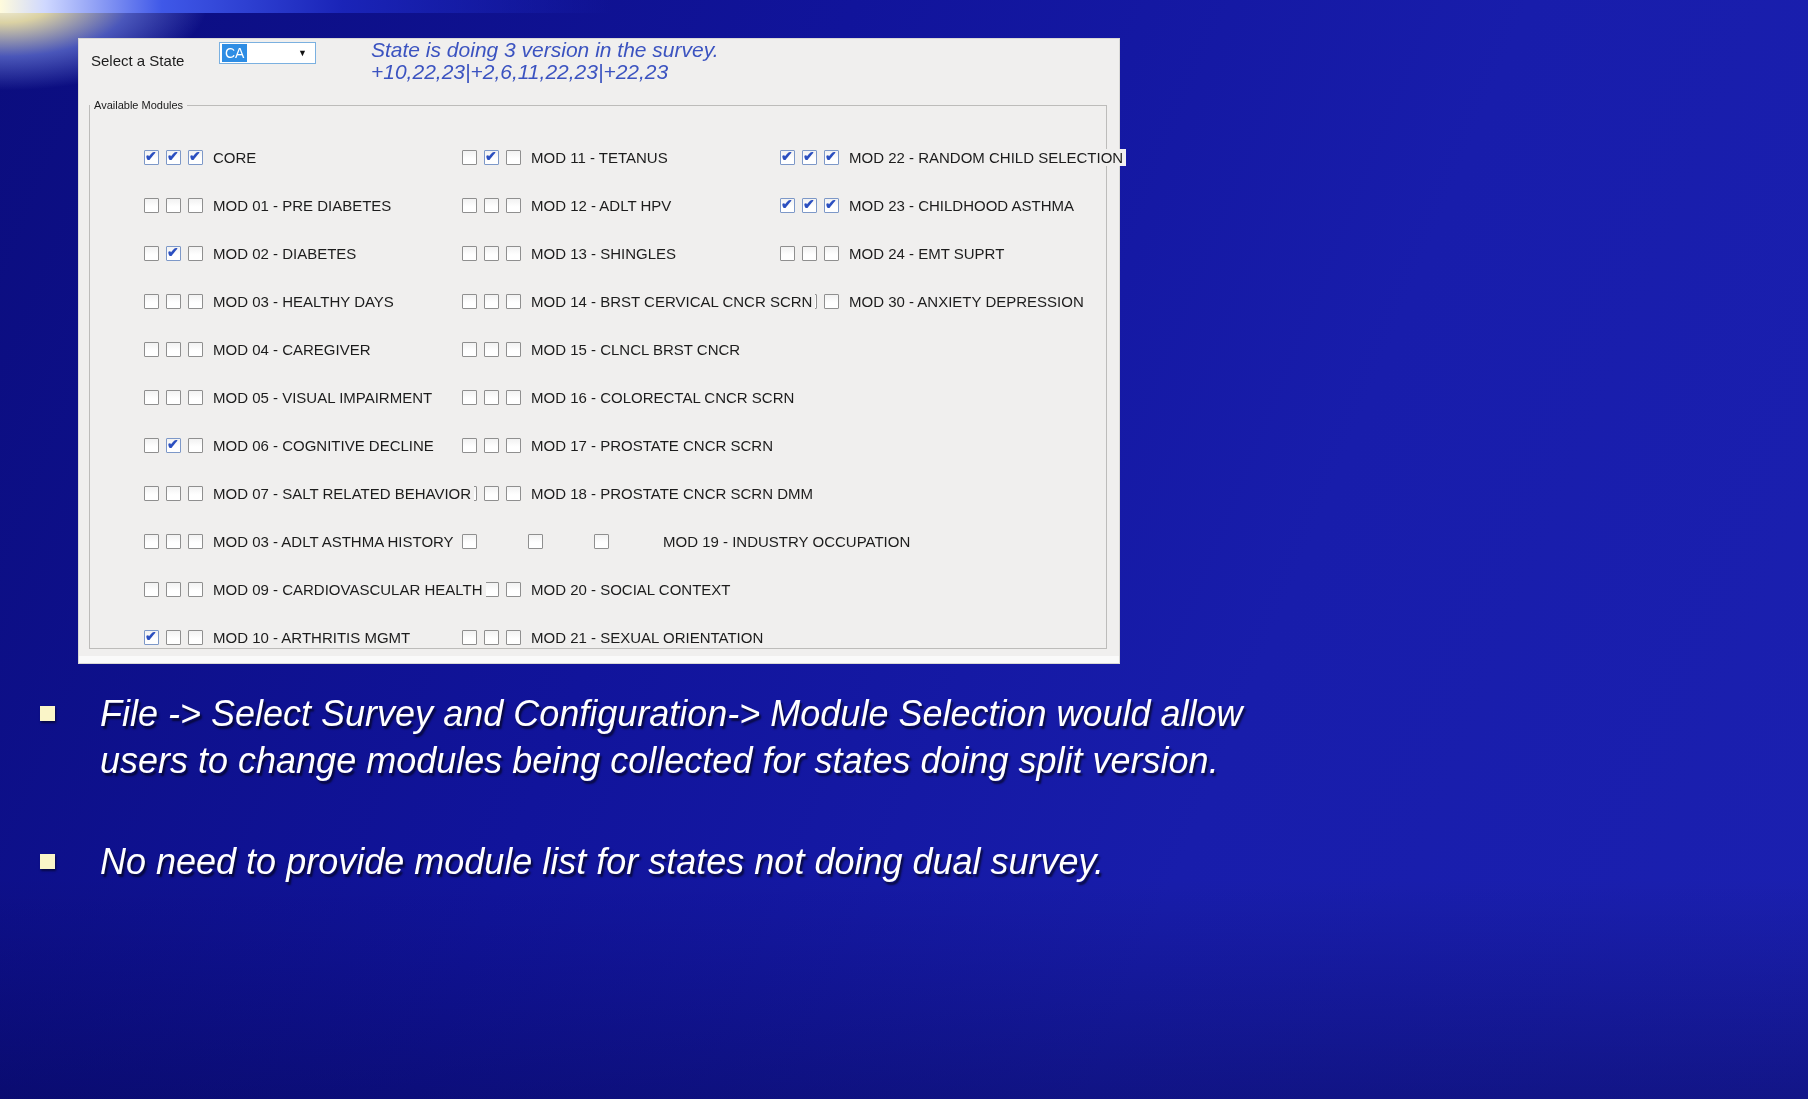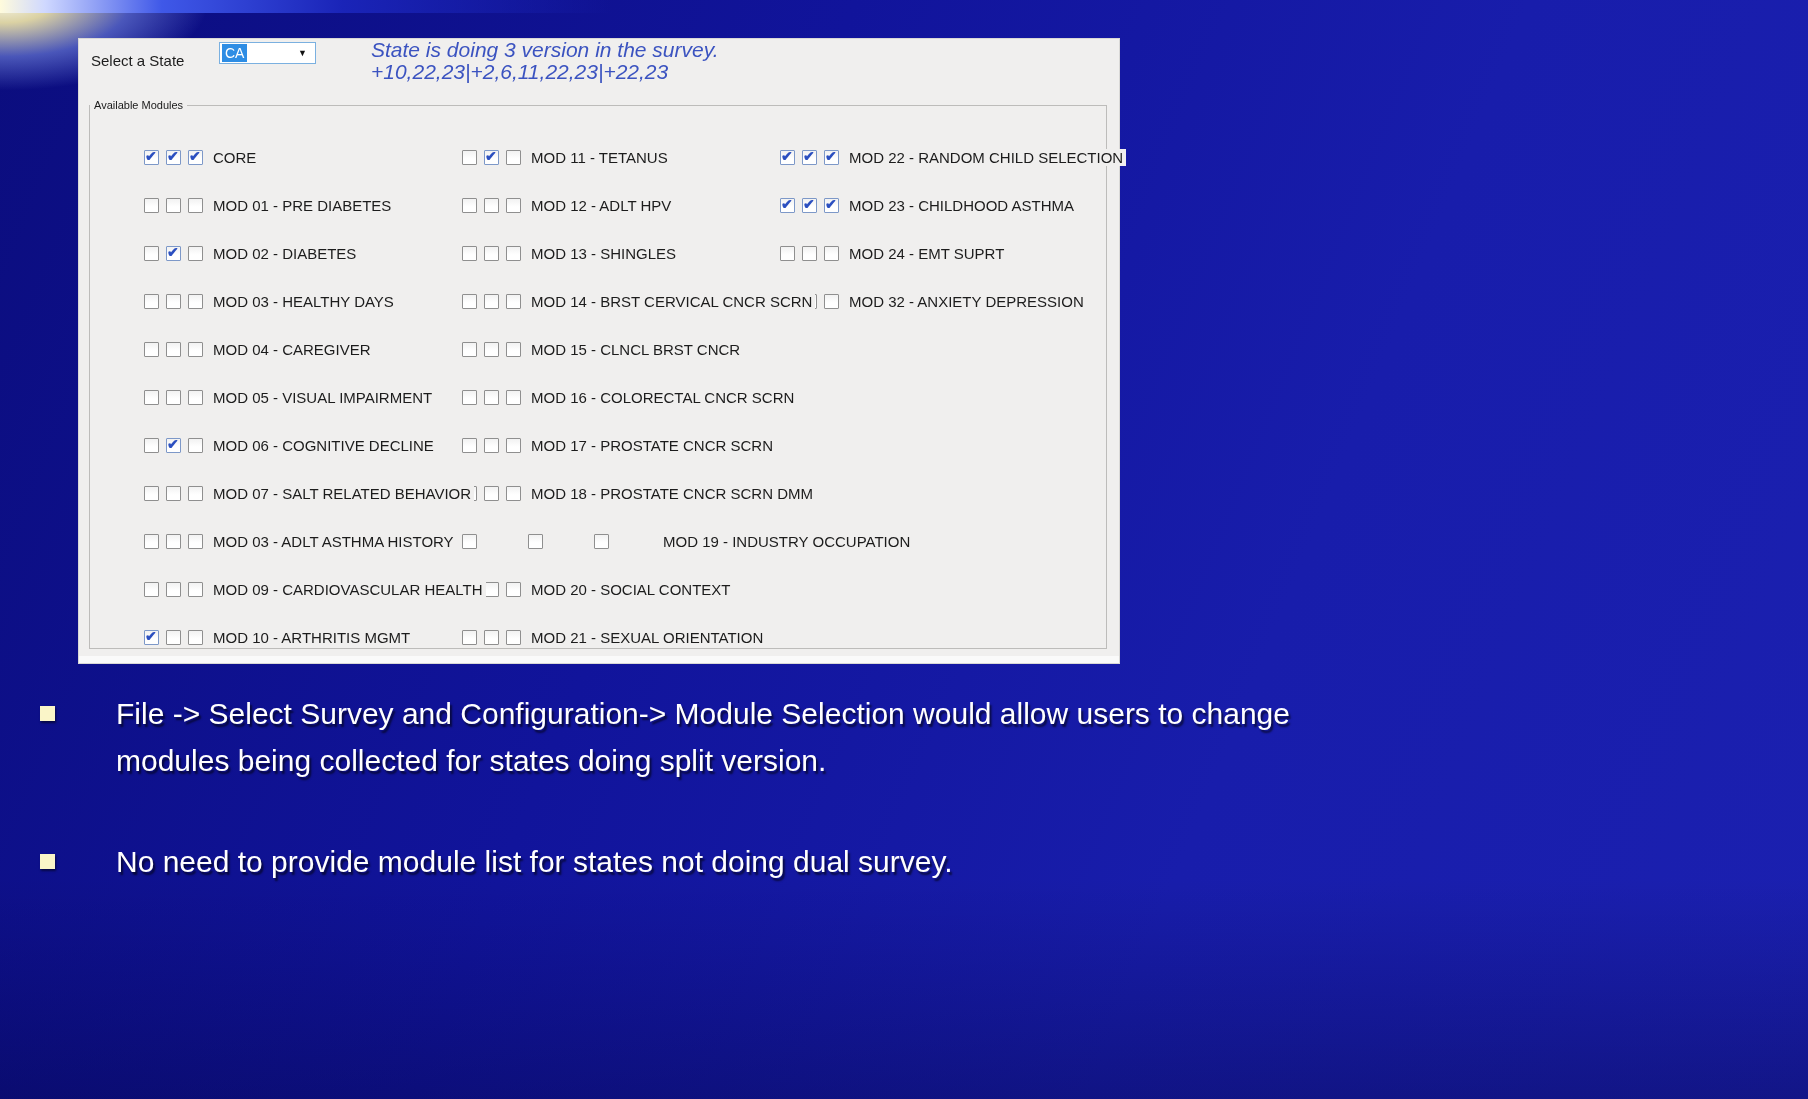--- a/index.html
+++ b/index.html
@@ -47,22 +47,22 @@
   .mod-label{font-size:15px;color:#1c1c1c;margin-left:3px;background:var(--panel-bg,#f0efee);
     padding-right:3px;}
 
   
   .bullets{position:absolute;left:0;top:0;width:1808px;height:1099px;pointer-events:none;}
   .bullet-item{position:absolute;left:40px;display:flex;align-items:flex-start;}
   .bullet-item.b1{top:690px;}
   .bullet-item.b2{top:838px;}
   .bullet-marker{width:15px;height:15px;background:#faf5c8;margin-top:16px;flex:0 0 auto;
     box-shadow:1px 2px 2px rgba(0,0,0,.5);}
-  .bullet-text{margin-left:61px;width:1185px;font-size:30px;line-height:47px;color:#ffffff;
-    text-shadow:2px 3px 2px rgba(0,0,0,.6);letter-spacing:0px;}
+  .bullet-text{margin-left:45px;width:1185px;font-size:36px;line-height:47px;color:#ffffff;
+    text-shadow:2px 3px 2px rgba(0,0,0,.6);letter-spacing:0px;font-style:italic;}
 </style>
 </head>
 <body>
 
 <div class="slide">
   <div class="top-streak"></div>
 
   <div class="panel">
     <span class="state-label">Select a State</span>
 
@@ -257,21 +257,21 @@
             <div class="mod-row" style="top: 132px;">
               <span class="cb"></span>
               <span class="cb"></span>
               <span class="cb"></span>
               <span class="mod-label">MOD 24 - EMT SUPRT</span>
             </div>
             <div class="mod-row" style="top: 180px;">
               <span class="cb"></span>
               <span class="cb"></span>
               <span class="cb"></span>
-              <span class="mod-label">MOD 32 - ANXIETY DEPRESSION</span>
+              <span class="mod-label">MOD 30 - ANXIETY DEPRESSION</span>
             </div>
           </div>
         </div>
     </fieldset>
 
     <div class="panel-bottom-strip"></div>
   </div>
 
   <div class="bullets">
     <div class="bullet-item b1">

